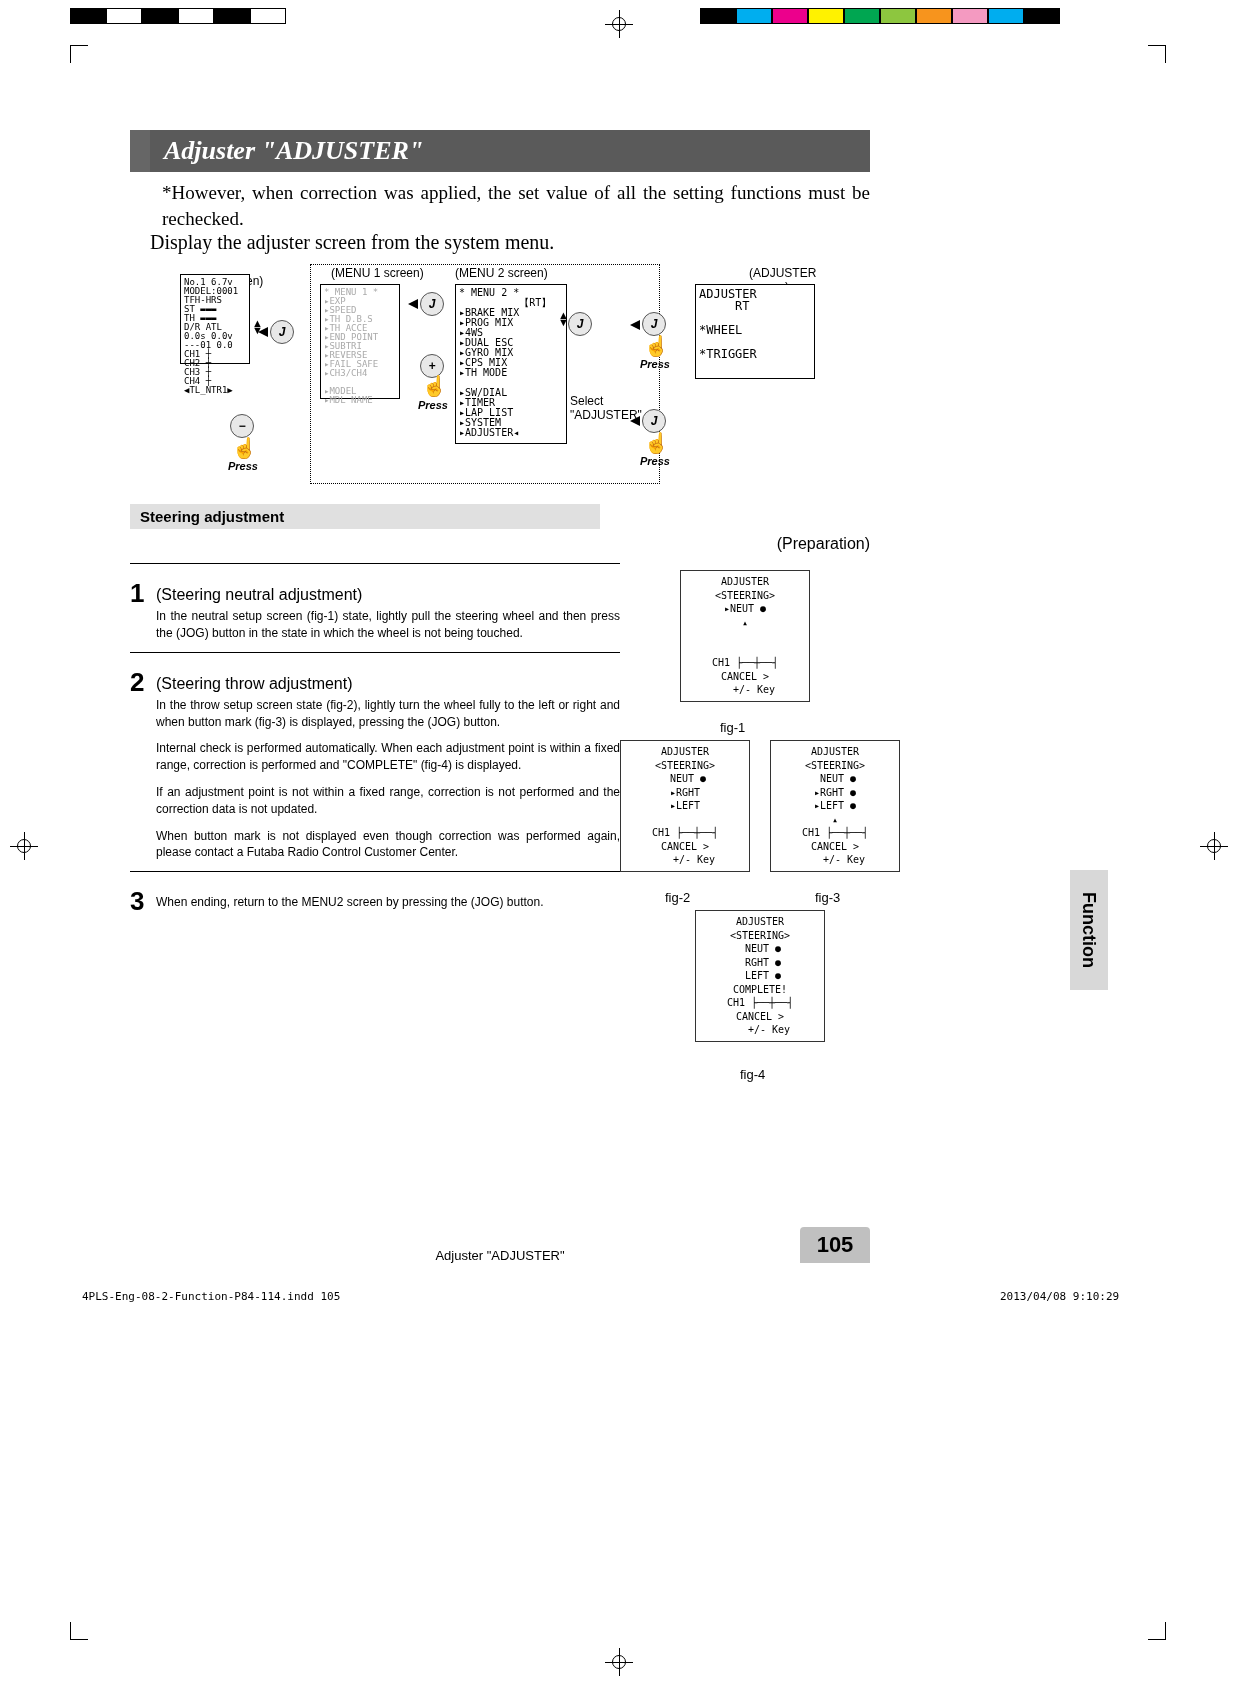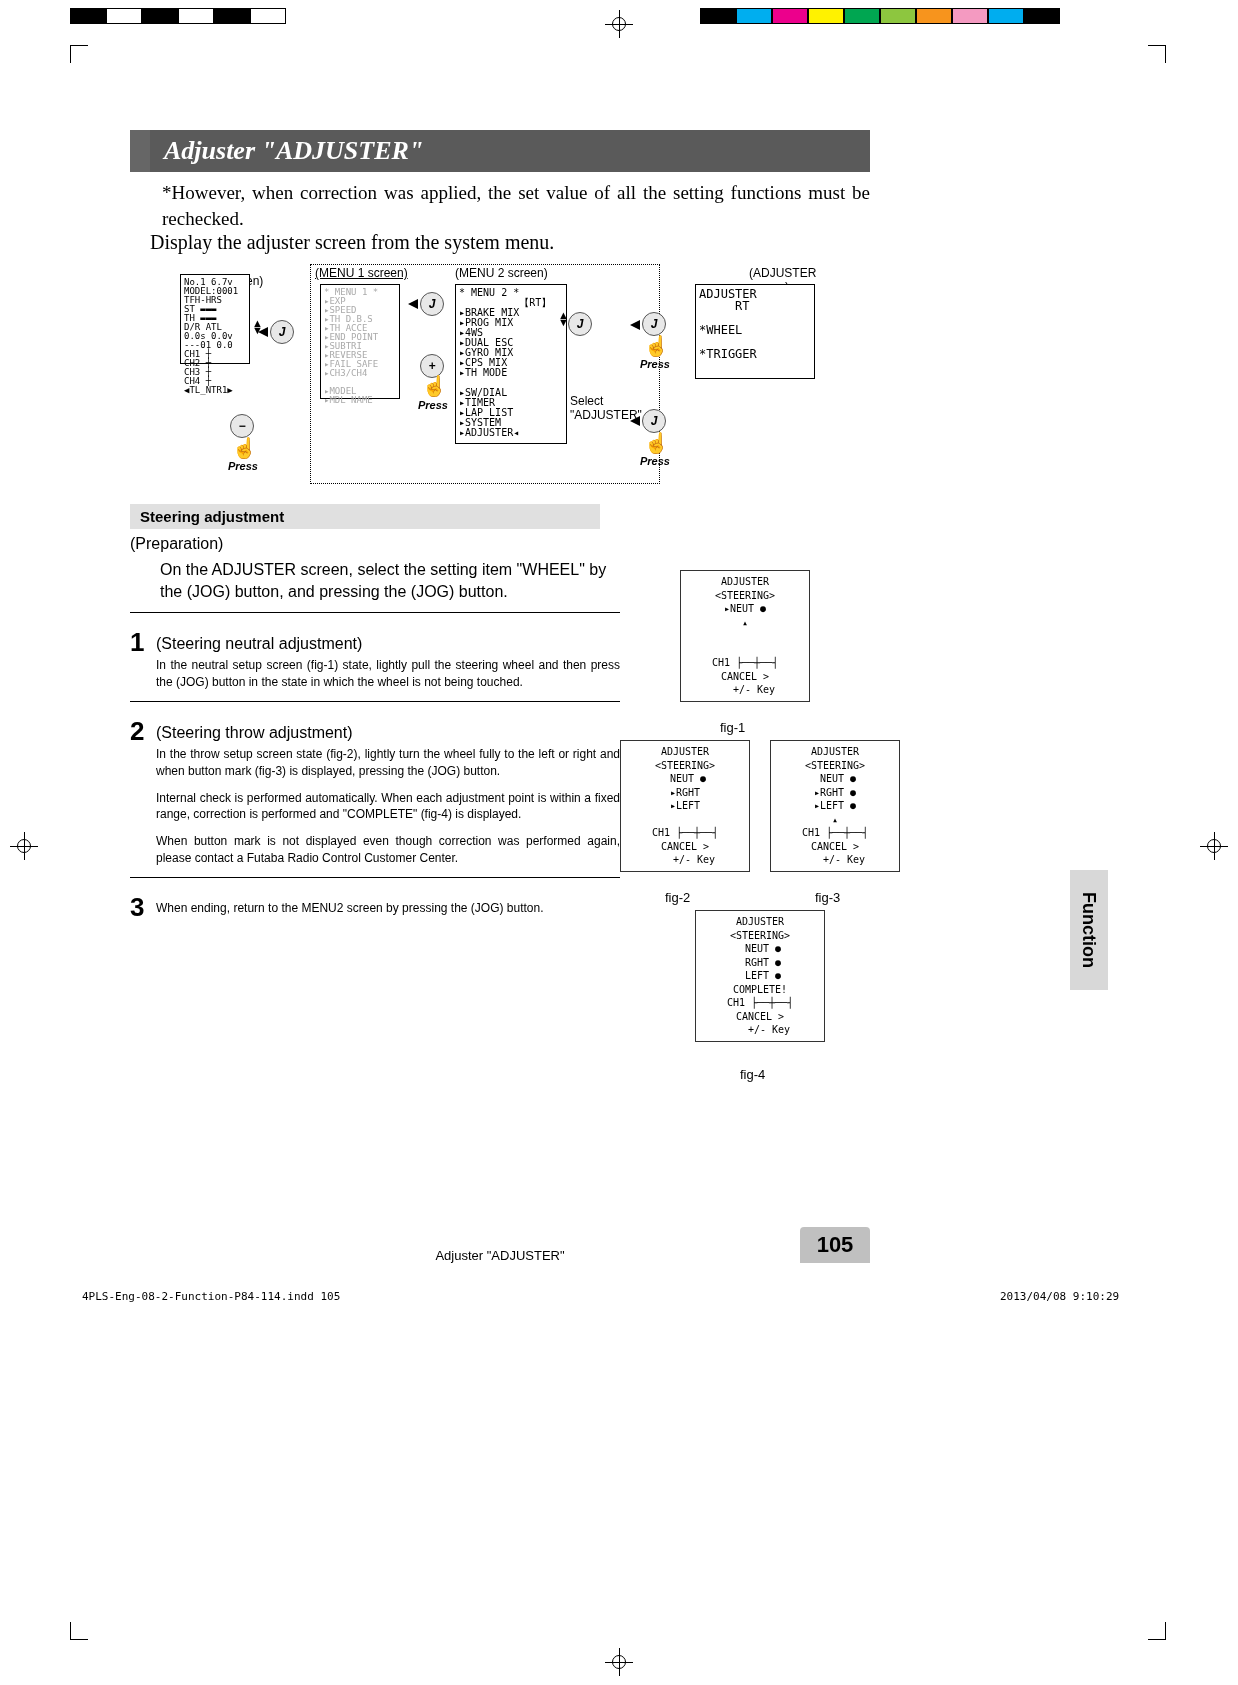--- a/index.html
+++ b/index.html
@@ -103,20 +103,21 @@
       font-size: 15px;
       font-weight: bold;
       padding: 4px 10px;
       margin-top: 20px;
       width: 470px;
     }
     .prep-label {
       font-family: Arial;
       font-size: 16px;
       margin-top: 6px;
+      text-align: right;
     }
     .prep-text {
       font-family: Arial;
       font-size: 16px;
       margin-top: 6px;
       margin-left: 30px;
       width: 450px;
       line-height: 1.35;
     }
     .step-row {
@@ -303,21 +304,21 @@
   <div class="title-bar">Adjuster  "ADJUSTER"</div>
   <div class="note-text">*However, when correction was applied, the set value of all the setting functions must be rechecked.</div>
   <div class="display-text">Display the adjuster screen from the system menu.</div>
 
   <div class="nav-diagram">
     <div class="screen-label" style="top:10px; left:30px;">(HOME screen)</div>
     <div class="screen-box" style="top:10px; left:30px; width:70px; height:90px;">No.1  6.7v<br>MODEL:0001<br>TFH-HRS<br>ST ▬▬▬<br>TH ▬▬▬<br>D/R ATL<br>0.0s 0.0v<br>---01 0.0<br>CH1 ┼<br>CH2 ┼<br>CH3 ┼<br>CH4 ┼<br>◀TL_NTR1▶</div>
 
     <div class="dotted-box" style="top:0px; left:160px; width:350px; height:220px;"></div>
 
-    <div class="screen-label" style="top:2px; left:165px;text-decoration:underline;">(MENU 1 screen)</div>
+    <div class="screen-label" style="top:2px; left:181px;">(MENU 1 screen)</div>
     <div class="screen-box" style="top:20px; left:170px; width:80px; height:115px; color:#aaa; white-space:pre;">* MENU 1 *
 ▸EXP
 ▸SPEED
 ▸TH D.B.S
 ▸TH ACCE
 ▸END POINT
 ▸SUBTRI
 ▸REVERSE
 ▸FAIL SAFE
 ▸CH3/CH4
@@ -377,35 +378,35 @@
     <div class="press-label" style="top:94px; left:490px;">Press</div>
 
     <div class="arrow-left" style="top:152px; left:480px;"></div>
     <div class="jog-circle" style="top:145px; left:492px;">J</div>
     <div class="hand-icon" style="top:167px; left:494px;">☝</div>
     <div class="press-label" style="top:191px; left:490px;">Press</div>
   </div>
 
   <div class="section-header">Steering adjustment</div>
   <div class="prep-label">(Preparation)</div>
-  <div class="prep-text">On the ADJUSTER screen, select the setting item "WHEEL" by the (JOG) button, and pressing the (JOG) button.</div>
 
   <hr class="hr-line">
   <div class="step-row">
     <div class="step-num">1</div>
     <div class="step-title">(Steering neutral adjustment)</div>
     <div class="step-body">In the neutral setup screen (fig-1) state, lightly pull the steering wheel and then press the (JOG) button in the state in which the wheel is not being touched.</div>
   </div>
 
   <hr class="hr-line">
   <div class="step-row">
     <div class="step-num">2</div>
     <div class="step-title">(Steering throw adjustment)</div>
     <div class="step-body">In the throw setup screen state (fig-2), lightly turn the wheel fully to the left or right and when button mark (fig-3) is displayed, pressing the (JOG) button.</div>
     <div class="step-body">Internal check is performed automatically. When each adjustment point is within a fixed range, correction is performed and "COMPLETE" (fig-4) is displayed.</div>
+    <div class="step-body">If an adjustment point is not within a fixed range, correction is not performed and the correction data is not updated.</div>
     <div class="step-body">When button mark is not displayed even though correction was performed again, please contact a Futaba Radio Control Customer Center.</div>
   </div>
 
   <hr class="hr-line">
   <div class="step-row">
     <div class="step-num">3</div>
     <div class="step-body" style="padding-top:8px;">When ending, return to the MENU2 screen by pressing the (JOG) button.</div>
   </div>
 
 </div>

